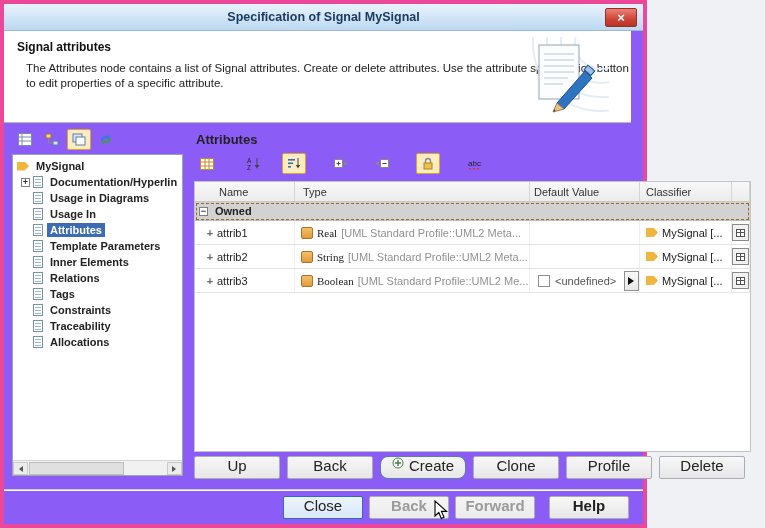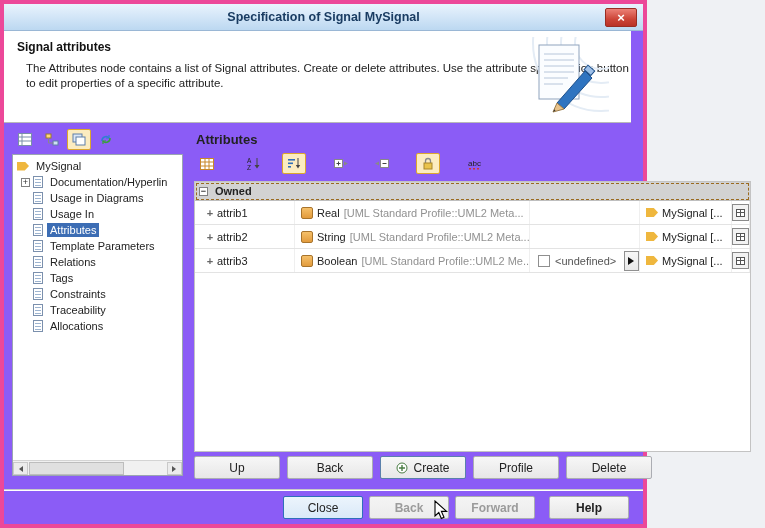--- a/index.html
+++ b/index.html
@@ -21,21 +21,21 @@
   .header .hdesc  { position:absolute; left:22px; top:30px; width:608px; font-size:11.5px; line-height:15px; color:#222; }
   .header-art { position:absolute; right:22px; top:6px; }
 
   
   .left-toolbar { position:absolute; left:9px; top:125px; display:flex; gap:3px; }
   .tool-btn { width:24px; height:21px; display:flex; align-items:center; justify-content:center;
     border:1px solid transparent; border-radius:2px; background:transparent; }
   .tool-btn.sel { background:#fcecc0; border-color:#dca62e; }
 
   
-  .tree-box { position:absolute; left:8px; top:150px; width:171px; height:322px; background:#fff; border:1px solid #9aa5b1; }
+  .tree-box { position:absolute; left:8px; top:150px; width:171px; height:322px; background:#fff; border:1px solid #9aa5b1;font-weight:bold; }
   .tree-items { padding-top:3px; }
   .tree-item { height:16px; display:flex; align-items:center; padding-left:4px; white-space:nowrap; }
   .tree-item.child { padding-left:20px; }
   .tlabel { padding:1px 3px; }
   .tree-item.sel .tlabel { background:#3c6db4; color:#fff; }
   .pmbox { width:9px; height:9px; border:1px solid #808080; background:#fff; font-size:9px; line-height:7px; text-align:center;
     display:inline-block; color:#333; margin-right:3px; flex:none; }
   .doc-icon { display:inline-block; width:10px; height:12px; background:#fff; border:1px solid #7b90ad; margin-right:4px; position:relative; flex:none; }
   .doc-icon::before { content:""; position:absolute; left:1px; right:1px; top:2px; height:7px;
     background:repeating-linear-gradient(to bottom,#9db4d0 0 1px,transparent 1px 3px); }
@@ -65,38 +65,38 @@
   .c-class{ width:92px;  padding-left:6px; }
   .c-btn  { width:18px; }
   .group-row { display:flex; align-items:center; height:19px; background:#d2d2d2; border-bottom:1px solid #bfbfbf;
     font-weight:bold; padding-left:4px; outline:1px dashed #9a6a20; outline-offset:-2px; }
   .group-row .glabel { margin-left:4px; }
   .t-row { display:flex; height:24px; border-bottom:1px solid #e3e3e3; align-items:stretch; }
   .t-row .cell { border-right:1px solid #efefef; display:flex; align-items:center; overflow:hidden; white-space:nowrap; }
   .expander { width:14px; text-align:center; color:#666; font-weight:bold; flex:none; }
   .dt-icon { display:inline-block; width:12px; height:12px; border-radius:2px; background:linear-gradient(#f5c06a,#e29b3d);
     border:1px solid #a8742c; margin:0 4px 0 2px; flex:none; }
-  .type-name { color:#222; margin-right:4px; }
+  .type-name { color:#222; margin-right:4px;font-family:Liberation Serif, serif; }
   .type-detail { color:#919191; }
   .checkbox { width:12px; height:12px; border:1px solid #8f8f8f; background:#fff; margin:0 5px 0 4px; flex:none; }
   .undef { color:#555; }
   .cell-arrow-btn { margin-left:auto; width:15px; height:20px; border:1px solid #909090; background:linear-gradient(#f7f7f7,#e8e8e8);
     display:flex; align-items:center; justify-content:center; flex:none; }
   .tri-right { width:0; height:0; border:4px solid transparent; border-left:6px solid #111; margin-left:3px; }
   .edit-btn { width:17px; height:17px; border:1px solid #8a8a8a; background:#f2f2f2; display:flex; align-items:center; justify-content:center; margin:auto; }
   .mini-table { width:9px; height:8px; border:1px solid #555; background:#fff; position:relative; }
   .mini-table::before { content:""; position:absolute; left:0; right:0; top:2px; height:1px; background:#555; }
   .mini-table::after  { content:""; position:absolute; top:0; bottom:0; left:3px; width:1px; background:#555; }
 
   
   .btn { height:23px; border:1px solid #abadb3; border-radius:2px; background:linear-gradient(#f7f7f7,#e7e7e7);
-    font-size:12px; color:#222; display:flex; align-items:center; justify-content:center; gap:5px; }
+    font-size:15px; color:#222; display:flex; align-items:flex-start; justify-content:center; gap:5px; }
   .action-buttons { position:absolute; left:190px; top:452px; display:flex; gap:7px; }
   .action-buttons .btn { width:86px; }
-  .btn.emph { border-color:#5a80ab; }
+  .btn.emph { border-color:#5a80ab;border-radius:8px; }
   .footer-sep { position:absolute; left:0; right:0; top:485px; height:2px; border-top:1px solid #c9c9c9; border-bottom:1px solid #fff; }
   .footer-buttons { position:absolute; top:492px; right:14px; display:flex; gap:6px; }
   .footer-buttons .btn { width:80px; }
   .btn.focused { border-color:#2f6fba; background:linear-gradient(#ecf4fc,#d9e9f8); }
   .btn.disabled { color:#9b9b9b; background:linear-gradient(#f4f4f4,#ececec);font-weight:bold; }
   .btn.help { margin-left:8px;font-weight:bold; }
 
   .mouse-cursor { position:absolute; left:430px; top:496px; z-index:50; pointer-events:none; }
 </style>
 </head>
@@ -191,20 +191,24 @@
       <div class="tree-item child sel">
         <span class="doc-icon"></span>
         <span class="tlabel">Attributes</span>
       </div>
       <div class="tree-item child">
         <span class="doc-icon"></span>
         <span class="tlabel">Template Parameters</span>
       </div>
       <div class="tree-item child">
         <span class="doc-icon"></span>
+        <span class="tlabel">Inner Elements</span>
+      </div>
+      <div class="tree-item child">
+        <span class="doc-icon"></span>
         <span class="tlabel">Relations</span>
       </div>
       <div class="tree-item child">
         <span class="doc-icon"></span>
         <span class="tlabel">Tags</span>
       </div>
       <div class="tree-item child">
         <span class="doc-icon"></span>
         <span class="tlabel">Constraints</span>
       </div>
@@ -281,20 +285,27 @@
       <svg width="18" height="13" viewBox="0 0 18 13">
         <text x="1" y="9" font-size="8" fill="#222">abc</text>
         <rect x="2" y="11" width="2" height="1.5" fill="#d23333"></rect>
           <rect x="6" y="11" width="2" height="1.5" fill="#d23333"></rect>
           <rect x="10" y="11" width="2" height="1.5" fill="#d23333"></rect>
       </svg>
     </div>
   </div>
 
   <div class="attr-table">
+    <div class="t-header">
+      <div class="hcell c-name">Name</div>
+      <div class="hcell c-type">Type</div>
+      <div class="hcell c-def">Default Value</div>
+      <div class="hcell c-class">Classifier</div>
+      <div class="hcell c-btn"></div>
+    </div>
 
     <div class="group-row">
       <span class="pmbox">−</span>
       <span class="glabel">Owned</span>
     </div>
 
     <div class="t-row">
       <div class="cell c-name" style="padding-left:8px">
         <span class="expander">+</span>
         <span>attrib1</span>
@@ -379,20 +390,23 @@
         <span>Back</span>
       </button>
     <button class="btn emph">
       <svg width="12" height="12" viewBox="0 0 12 12">
         <circle cx="6" cy="6" r="5" fill="#fff" stroke="#4a7d44"></circle>
           <path d="M6 3v6M3 6h6" stroke="#4a7d44" stroke-width="1.4"></path>
       </svg>
       <span>Create</span>
     </button>
     <button class="btn">
+        <span>Clone</span>
+      </button>
+    <button class="btn">
         <span>Profile</span>
       </button>
     <button class="btn">
         <span>Delete</span>
       </button>
   </div>
 
   <div class="footer-sep"></div>
   <div class="footer-buttons">
     <button class="btn focused">

